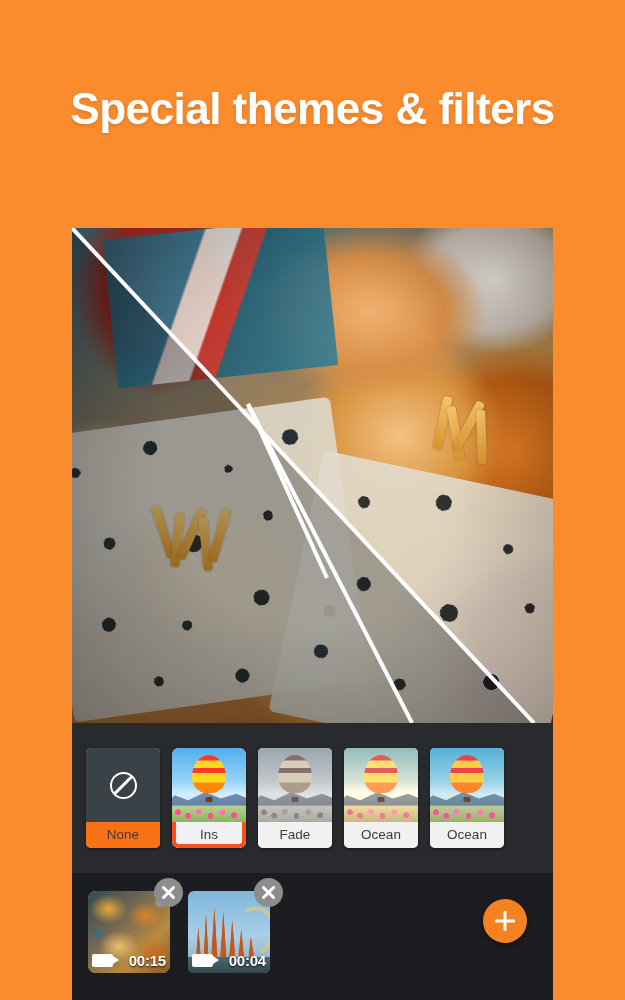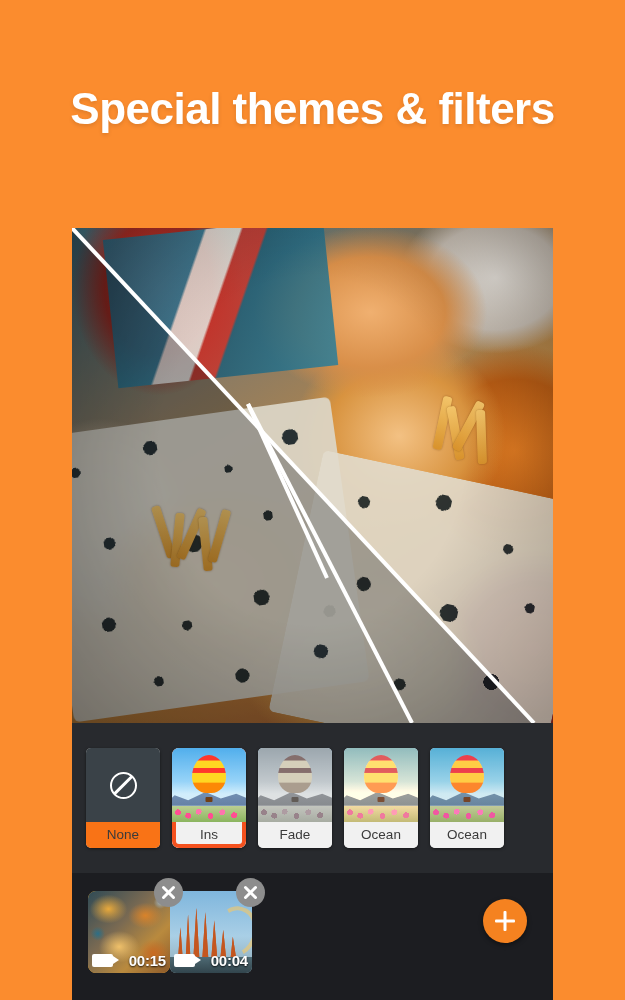--- a/index.html
+++ b/index.html
@@ -250,20 +250,21 @@
 
   
   .timeline {
     position:relative;
     flex:1;
     height:127px;
     background:#1c1d21;
     padding:18px 0 0 16px;
     display:flex;
     align-items:flex-start;
+    gap:18px;
   }
   .clip {
     position:relative;
     width:82px; height:82px;
     border-radius:6px;
     overflow:visible;
     flex:0 0 auto;
   }
   .clip-inner {
     position:absolute; inset:0;

